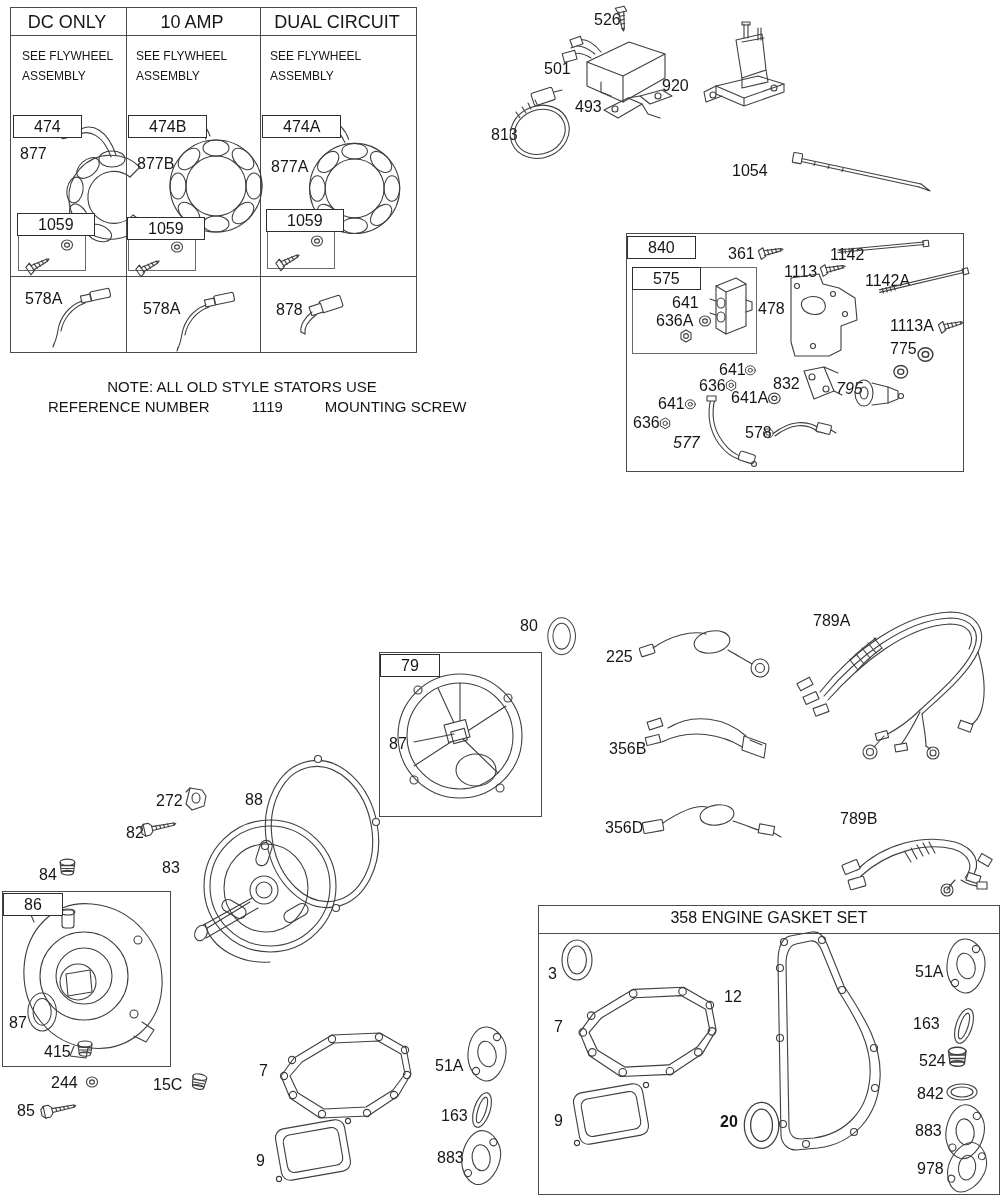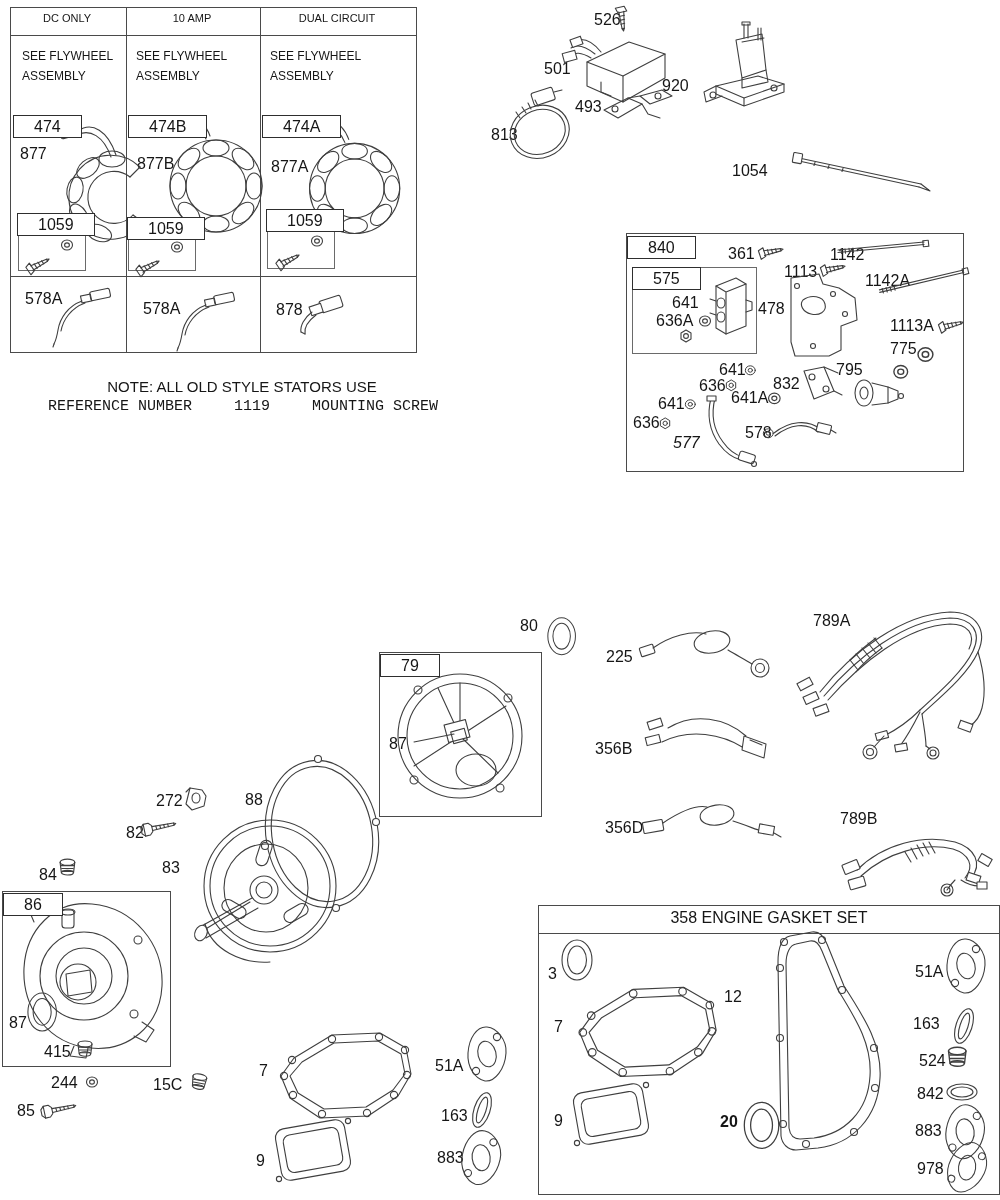--- a/index.html
+++ b/index.html
@@ -5,27 +5,27 @@
   html,body{margin:0;padding:0;background:#fff;}
   .canvas{position:relative;width:1000px;height:1200px;background:#fff;
     font-family:"Liberation Sans",sans-serif;color:#161616;overflow:hidden;}
   .plabel{position:absolute;font-size:16px;white-space:nowrap;color:#161616;}
   .refbox{position:absolute;border:1.6px solid #2e2e2e;background:#fff;
     font-size:16px;line-height:19px;padding:1px 20px;z-index:5;}
   .gbox{position:absolute;border:1.3px solid #4a4a4a;background:transparent;}
   .subbox{position:absolute;border:1.1px solid #6a6a6a;}
   .divv{position:absolute;background:#4a4a4a;width:1.2px;}
   .divh{position:absolute;background:#4a4a4a;height:1.2px;}
-  .hdr{position:absolute;font-size:11px;transform:translateX(-50%);white-space:nowrap;}
+  .hdr{position:absolute;font-size:18px;transform:translateX(-50%);white-space:nowrap;}
   .seetext{position:absolute;font-size:12px;line-height:20px;width:92px;}
   .titlebar{position:absolute;left:0;top:0;right:0;border-bottom:1.2px solid #4a4a4a;
     text-align:center;font-size:16px;padding-top:3px;}
   .noteblock{position:absolute;left:30px;top:378px;width:424px;font-size:15px;}
   .noteblock .l1{text-align:center;}
-  .noteblock .l2{display:flex;padding-left:18px;margin-top:3px;font-family:Liberation Mono, monospace;}
+  .noteblock .l2{display:flex;padding-left:18px;margin-top:3px;}
   .noteblock .l2 span{margin-right:42px;white-space:nowrap;}
   svg.art{position:absolute;overflow:visible;z-index:2;}
   svg.art *{stroke:#3f3f3f;stroke-width:1.1;fill:none;stroke-linecap:round;stroke-linejoin:round;}
   svg.art .wf{fill:#fff;}
   #defs{position:absolute;width:0;height:0;}
   #defs *{stroke:#3f3f3f;stroke-width:1.1;fill:none;stroke-linecap:round;stroke-linejoin:round;}
 </style>
 </head>
 <body>
 
@@ -211,39 +211,39 @@
       <span class="plabel" style="left: 865px; top: 272px;">1142A</span>
       <span class="plabel" style="left: 672px; top: 294px;">641</span>
       <span class="plabel" style="left: 656px; top: 312px;">636A</span>
       <span class="plabel" style="left: 758px; top: 300px;">478</span>
       <span class="plabel" style="left: 890px; top: 317px;">1113A</span>
       <span class="plabel" style="left: 890px; top: 340px;">775</span>
       <span class="plabel" style="left: 719px; top: 361px;">641</span>
       <span class="plabel" style="left: 699px; top: 377px;">636</span>
       <span class="plabel" style="left: 773px; top: 375px;">832</span>
       <span class="plabel" style="left: 731px; top: 389px;">641A</span>
-      <span class="plabel" style="left: 836px; top: 361px;">795</span>
+      <span class="plabel" style="left: 836px; top: 380px; font-style: italic;">795</span>
       <span class="plabel" style="left: 658px; top: 395px;">641</span>
       <span class="plabel" style="left: 633px; top: 414px;">636</span>
       <span class="plabel" style="left: 673px; top: 434px; font-style: italic;">577</span>
       <span class="plabel" style="left: 745px; top: 424px;">578</span>
       <span class="plabel" style="left: 520px; top: 617px;">80</span>
       <span class="plabel" style="left: 389px; top: 735px;">87</span>
       <span class="plabel" style="left: 156px; top: 792px;">272</span>
       <span class="plabel" style="left: 126px; top: 824px;">82</span>
       <span class="plabel" style="left: 245px; top: 791px;">88</span>
       <span class="plabel" style="left: 162px; top: 859px;">83</span>
       <span class="plabel" style="left: 39px; top: 866px;">84</span>
       <span class="plabel" style="left: 9px; top: 1014px;">87</span>
       <span class="plabel" style="left: 44px; top: 1043px;">415</span>
       <span class="plabel" style="left: 51px; top: 1074px;">244</span>
       <span class="plabel" style="left: 153px; top: 1076px;">15C</span>
       <span class="plabel" style="left: 17px; top: 1102px;">85</span>
       <span class="plabel" style="left: 606px; top: 648px;">225</span>
-      <span class="plabel" style="left: 595px; top: 740px;">356B</span>
+      <span class="plabel" style="left: 609px; top: 740px;">356B</span>
       <span class="plabel" style="left: 605px; top: 819px;">356D</span>
       <span class="plabel" style="left: 813px; top: 612px;">789A</span>
       <span class="plabel" style="left: 840px; top: 810px;">789B</span>
       <span class="plabel" style="left: 259px; top: 1062px;">7</span>
       <span class="plabel" style="left: 256px; top: 1152px;">9</span>
       <span class="plabel" style="left: 435px; top: 1057px;">51A</span>
       <span class="plabel" style="left: 441px; top: 1107px;">163</span>
       <span class="plabel" style="left: 437px; top: 1149px;">883</span>
       <span class="plabel" style="left: 548px; top: 965px;">3</span>
       <span class="plabel" style="left: 554px; top: 1018px;">7</span>

